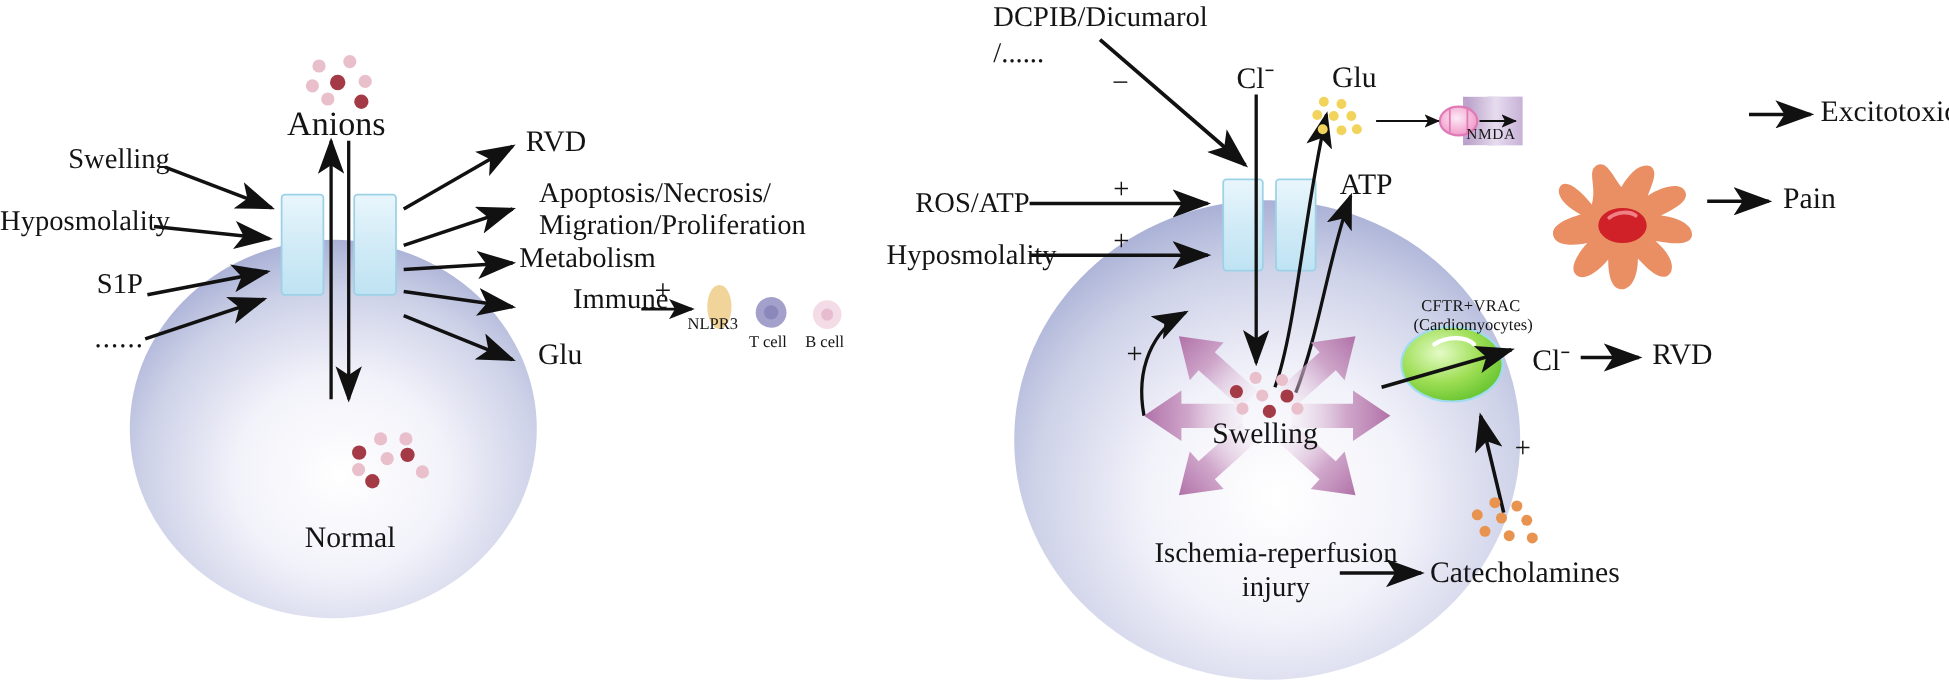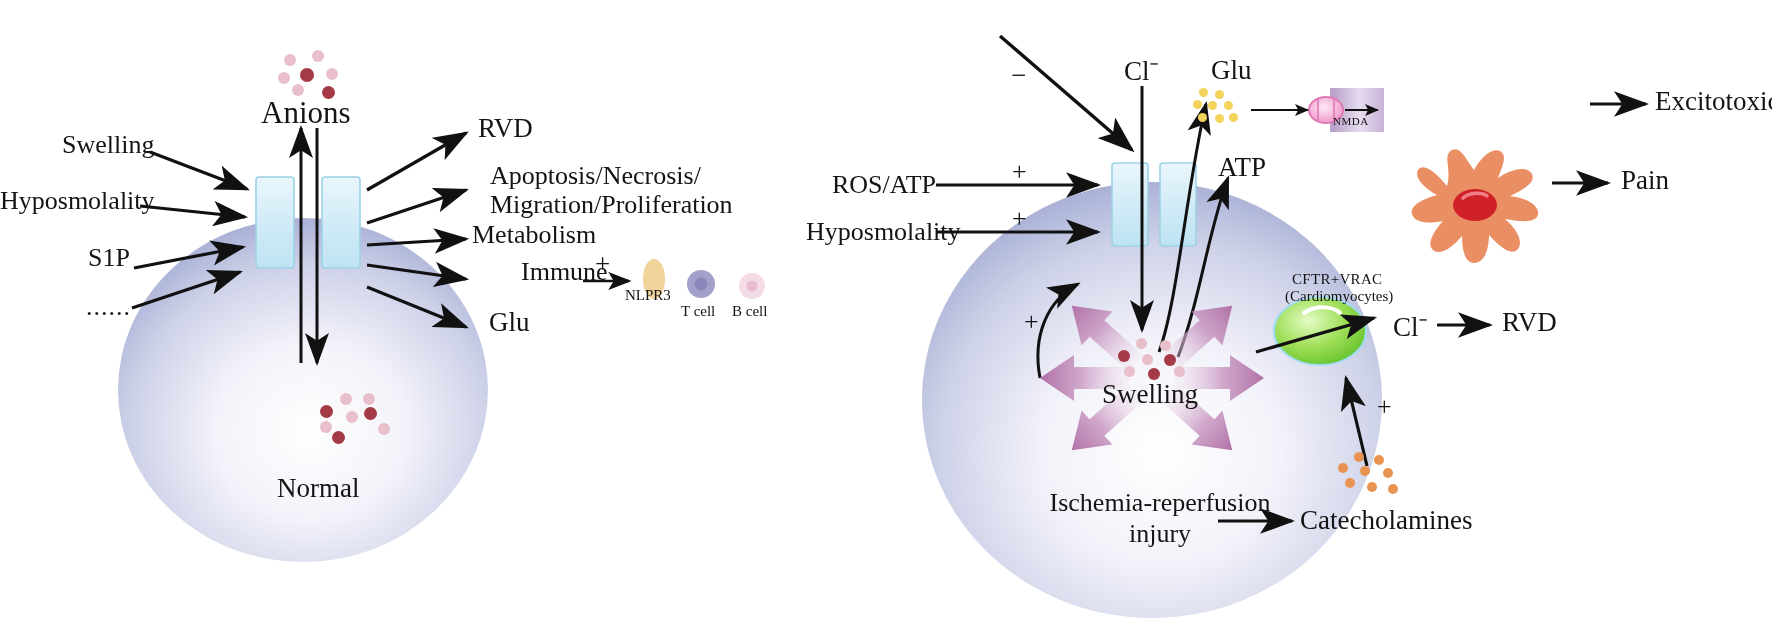--- a/index.html
+++ b/index.html
@@ -278,31 +278,33 @@
   <div class="lbl" style="left:489px;top:307px;font-size:27px;">Glu</div>
 
   <div class="lbl" style="left:595px;top:249px;font-size:27px;">+</div>
 
   <div class="lbl" style="left:625px;top:287px;font-size:15px;">NLPR3</div>
   <div class="lbl" style="left:681px;top:303px;font-size:15px;">T cell</div>
   <div class="lbl" style="left:732px;top:303px;font-size:15px;">B cell</div>
 
   <div class="lbl" style="left:277px;top:473px;font-size:27px;">Normal</div>
 
+  <div class="lbl two" style="left:903px;top:0px;font-size:26px;width:230px;white-space:pre-line;line-height:1.22;">DCPIB/Dicumarol
+/......</div>
   <div class="lbl" style="left:1011px;top:60px;font-size:27px;">−</div>
 
   <div class="lbl" style="left:1124px;top:51px;font-size:27px;">Cl⁻</div>
 
   <div class="lbl" style="left:832px;top:170px;font-size:26px;">ROS/ATP</div>
   <div class="lbl" style="left:1012px;top:157px;font-size:26px;">+</div>
   <div class="lbl" style="left:806px;top:217px;font-size:26px;">Hyposmolality</div>
   <div class="lbl" style="left:1012px;top:204px;font-size:26px;">+</div>
 
   <div class="lbl" style="left:1211px;top:55px;font-size:27px;">Glu</div>
-  <div class="lbl" style="left:1333px;top:115px;font-size:11px;letter-spacing:0.5px;">NMDA</div>
+  <div class="lbl" style="left:1333px;top:115px;font-size:14px;letter-spacing:0.5px;">NMDA</div>
   <div class="lbl" style="left:1655px;top:86px;font-size:27px;">Excitotoxicity</div>
 
   <div class="lbl" style="left:1218px;top:152px;font-size:27px;text-align:center;">ATP</div>
   <div class="lbl" style="left:1621px;top:165px;font-size:27px;">Pain</div>
 
   <div class="lbl" style="left:1292px;top:271px;font-size:15px;letter-spacing:0.3px;">CFTR+VRAC</div>
   <div class="lbl" style="left:1285px;top:288px;font-size:15px;">(Cardiomyocytes)</div>
   <div class="lbl" style="left:1393px;top:307px;font-size:27px;">Cl⁻</div>
   <div class="lbl" style="left:1502px;top:307px;font-size:27px;">RVD</div>
 

